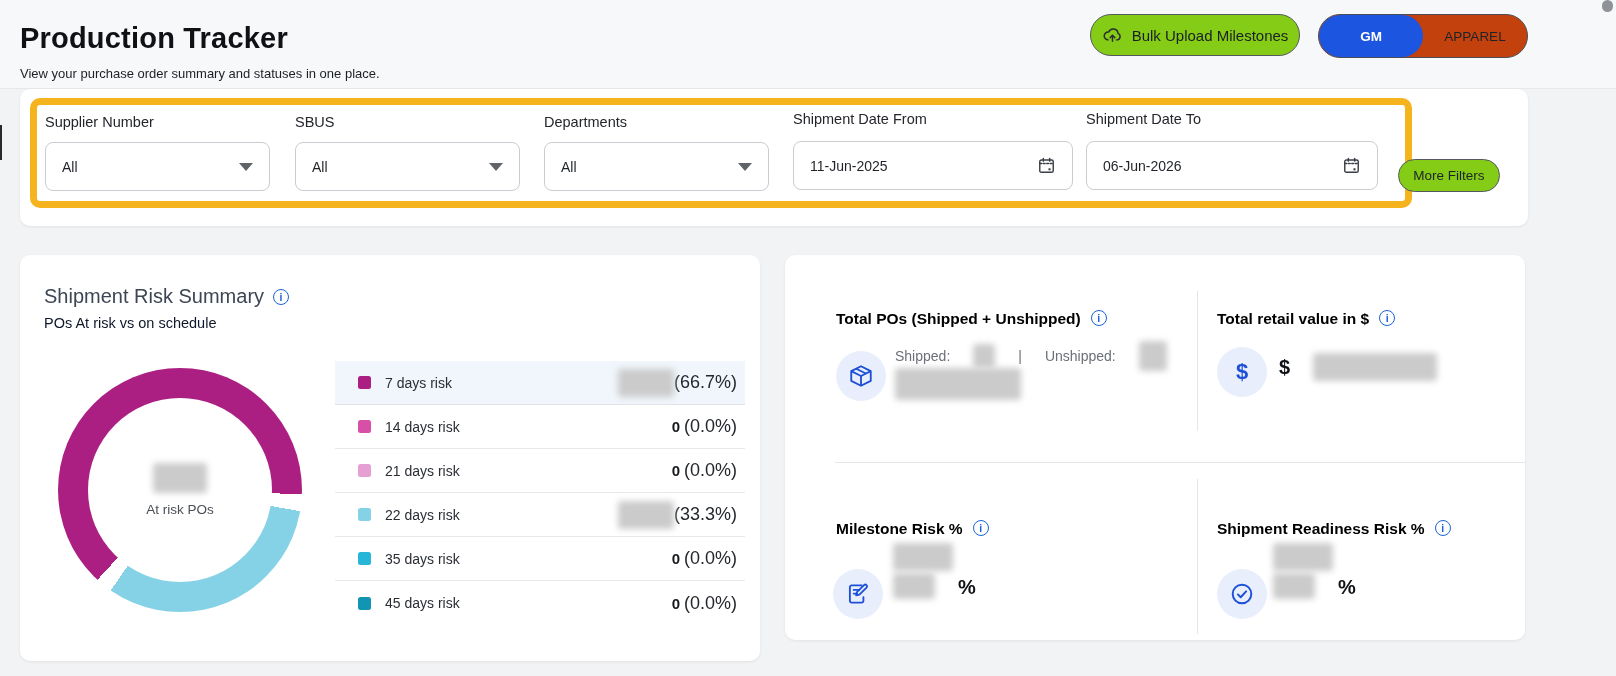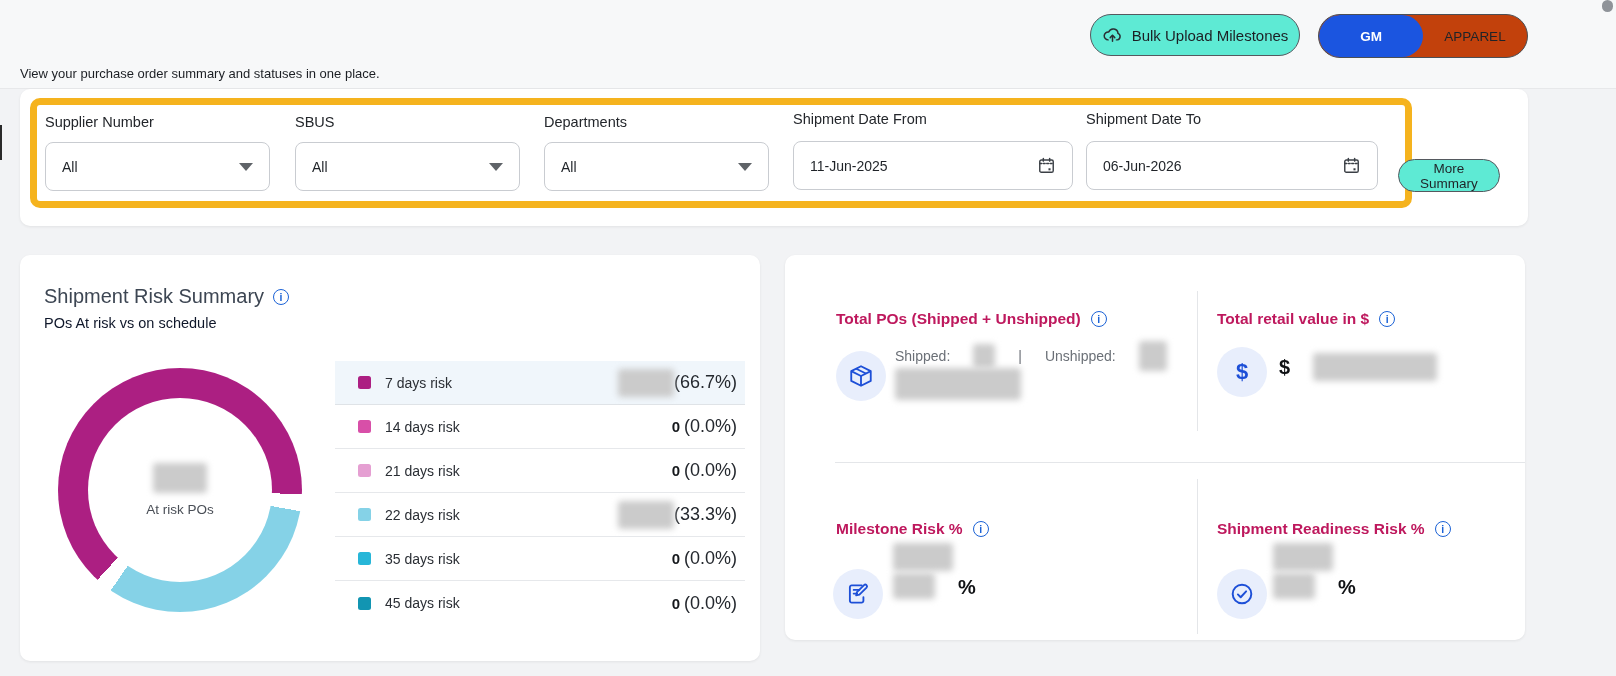--- a/index.html
+++ b/index.html
@@ -4,21 +4,21 @@
 <style>
   html,body{margin:0;padding:0;background:#eceef0;font-family:"Liberation Sans",sans-serif;}
   .canvas{position:relative;width:1616px;height:676px;background:#f2f3f5;overflow:hidden;
           -webkit-font-smoothing:antialiased;}
   
   .header{position:absolute;left:0;top:0;width:1616px;height:88px;background:#f7f8f9;
           border-bottom:1px solid #e7e8ea;}
   .page-title{position:absolute;left:20px;top:22px;font-size:29px;font-weight:800;color:#0f1114;letter-spacing:.2px;}
   .page-subtitle{position:absolute;left:20px;top:66px;font-size:13px;color:#1c1f24;}
   .pill-btn{position:absolute;display:flex;align-items:center;justify-content:center;gap:9px;
-            background:#5eead4;border:1px solid #55595f;border-radius:22px;cursor:pointer;}
+            background:#84cc16;border:1px solid #55595f;border-radius:22px;cursor:pointer;}
   .bulk-btn{left:1090px;top:14px;width:210px;height:42px;font-size:15px;color:#1c1f24;}
   .toggle{position:absolute;left:1318px;top:14px;width:208px;height:42px;border:1px solid #4b4f55;
           border-radius:22px;background:#c2410c;display:flex;overflow:hidden;}
   .toggle .opt{flex:1;display:flex;align-items:center;justify-content:center;font-size:13.5px;
           color:#1f2328;cursor:pointer;}
   .toggle .opt.sel{background:#1b55e0;color:#fff;font-weight:700;border-radius:22px;}
   .scroll-thumb{position:absolute;right:3px;top:0;width:11px;height:12px;border-radius:6px;background:#8f9399;}
   .edge-artifact{position:absolute;left:0;top:125px;width:2px;height:35px;background:#2a2a2a;}
   
   .filter-card{position:absolute;left:20px;top:89px;width:1508px;height:137px;background:#fff;
@@ -60,37 +60,38 @@
               padding:0 8px 0 23px;box-sizing:border-box;}
   .legend-row.hl{background:#f0f6fb;border-bottom:1px solid #dfe3e7;}
   .legend-row:last-child{border-bottom:none;}
   .sw{width:13px;height:13px;border-radius:2.5px;margin-right:14px;flex:none;}
   .legend-label{flex:1;font-size:14px;color:#2a2e34;}
   .legend-val{font-size:15px;font-weight:700;color:#15181c;margin-right:4px;}
   .legend-pct{font-size:18px;color:#24282e;}
   
   .divider-v{position:absolute;width:1px;background:#e4e6e9;left:412px;}
   .divider-h{position:absolute;height:1px;background:#e4e6e9;left:50px;right:0;top:207px;}
-  .kpi-title{position:absolute;font-size:15.5px;font-weight:700;color:#be185d;display:flex;
-             align-items:center;gap:10px;}
+  .kpi-title{position:absolute;font-size:15.5px;font-weight:700;color:#000000;display:flex;
+             align-items:flex-start;gap:10px;}
   .icon-circle{position:absolute;width:50px;height:50px;border-radius:50%;background:#e8eefc;
                display:flex;align-items:center;justify-content:center;}
   .icon-circle svg{width:26px;height:26px;}
   .dollar-glyph{font-size:22px;font-weight:700;color:#1d4fd7;}
   .dollar-glyph::before{content:"$";}
   .muted{font-size:14px;color:#6b7077;}
   .big-unit{font-size:20px;font-weight:800;color:#0f1114;}
   .flexrow{position:absolute;display:flex;align-items:center;gap:23px;}
 </style>
 </head>
 <body>
 
 <div class="canvas">
 
   <div class="header">
+    <div class="page-title">Production Tracker</div>
     <div class="page-subtitle">View your purchase order summary and statuses in one place.</div>
 
     <button class="pill-btn bulk-btn">
       <span style="display:inline-flex;">
         <svg width="21" height="21" viewBox="0 0 24 24" fill="none" stroke="#2a2e33" stroke-width="1.7" stroke-linecap="round" stroke-linejoin="round">
           <path d="M7 17a4.5 4.5 0 1 1 .7-8.95A5.5 5.5 0 0 1 18.3 9.6 3.9 3.9 0 0 1 17.6 17h-1.1"></path>
           <path d="M12 18.5V12"></path>
             <path d="M9.4 14.4 12 11.8l2.6 2.6"></path>
         </svg>
       </span>
@@ -149,21 +150,21 @@
           <rect x="3.5" y="5" width="17" height="15.5" rx="2"></rect>
             <line x1="3.5" y1="9.5" x2="20.5" y2="9.5" stroke-dasharray="2.4 2"></line>
           <line x1="8" y1="3" x2="8" y2="6.5"></line>
             <line x1="16" y1="3" x2="16" y2="6.5"></line>
           <rect x="14.5" y="15.5" width="2.6" height="2.6" fill="#3a3f45" stroke="none"></rect>
         </svg>
       </span>
     </div>
 
     <button class="pill-btn more-filters">
-      <span>More Summary</span>
+      <span>More Filters</span>
     </button>
   </div>
 
   <div class="card left-card">
     <div class="risk-title">
       <span>Shipment Risk Summary</span>
       <span class="info-icon"></span>
     </div>
     <div class="risk-sub">POs At risk vs on schedule</div>
 

